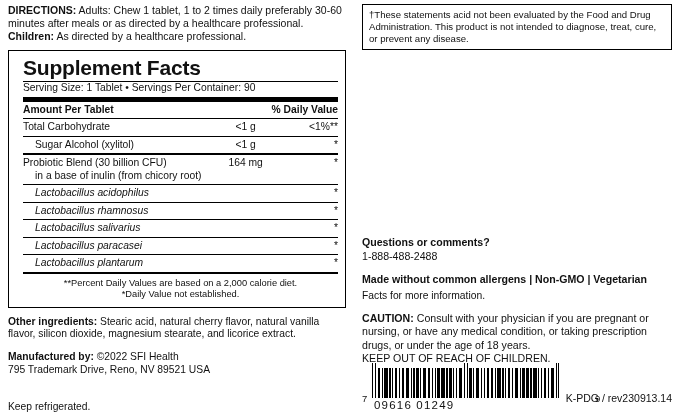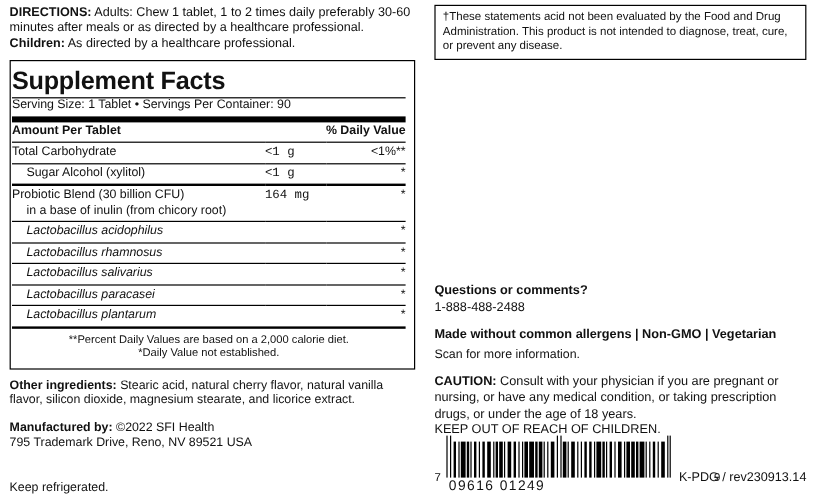--- a/index.html
+++ b/index.html
@@ -32,21 +32,21 @@
     line-height: 13.2px;
     color: #111;
     margin-bottom: 6px;
   }
   .directions .lbl {
     font-weight: bold;
   }
   
   .sf-panel {
     border: 1.3px solid #000;
-    padding: 5px 7px 6px 1px;
+    padding: 5px 7px 6px 14px;
     box-sizing: border-box;
     width: 338px;
   }
   .sf-title {
     font-family: "Liberation Sans", sans-serif;
     font-weight: bold;
     font-size: 21px;
     letter-spacing: -0.2px;
     line-height: 23px;
     margin: 0 0 2px 0;
@@ -72,24 +72,23 @@
     width: 100%;
     border-collapse: collapse;
     font-size: 10.3px;
   }
   table.sf td {
     padding: 2px 0 2px 0;
     vertical-align: top;
     line-height: 12.5px;
   }
   table.sf td.amt {
-    text-align: left;
+    text-align: center;
     white-space: nowrap;
     padding-right: 6px;
-    font-family: Liberation Mono, monospace;
   }
   table.sf td.dv {
     text-align: right;
     white-space: nowrap;
     width: 54px;
   }
   .hdr-row td {
     font-weight: bold;
     padding: 2px 0 2px 0;
   }
@@ -309,21 +308,21 @@
       <span>†These statements acid not been evaluated by the Food and Drug Administration. This product is not intended to diagnose, treat, cure, or prevent any disease.</span>
     </div>
 
     <div class="questions">
       <b>Questions or comments?</b><br>
       <span>1-888-488-2488</span>
     </div>
 
     <div class="claims">
       <span>Made without common allergens | Non-GMO | Vegetarian</span><br>
-      <div class="scan">Scan for more information.</div>
+      <div class="scan">Facts for more information.</div>
     </div>
 
     <div class="caution">
       <b>CAUTION:</b><span> Consult with your physician if you are pregnant or nursing, or have any medical condition, or taking prescription drugs, or under the age of 18 years.</span><br>
       <span>KEEP OUT OF REACH OF CHILDREN.</span>
     </div>
   </div>
 
   <div class="barcode-wrap">
     <div class="bc-left-digit">7</div>

